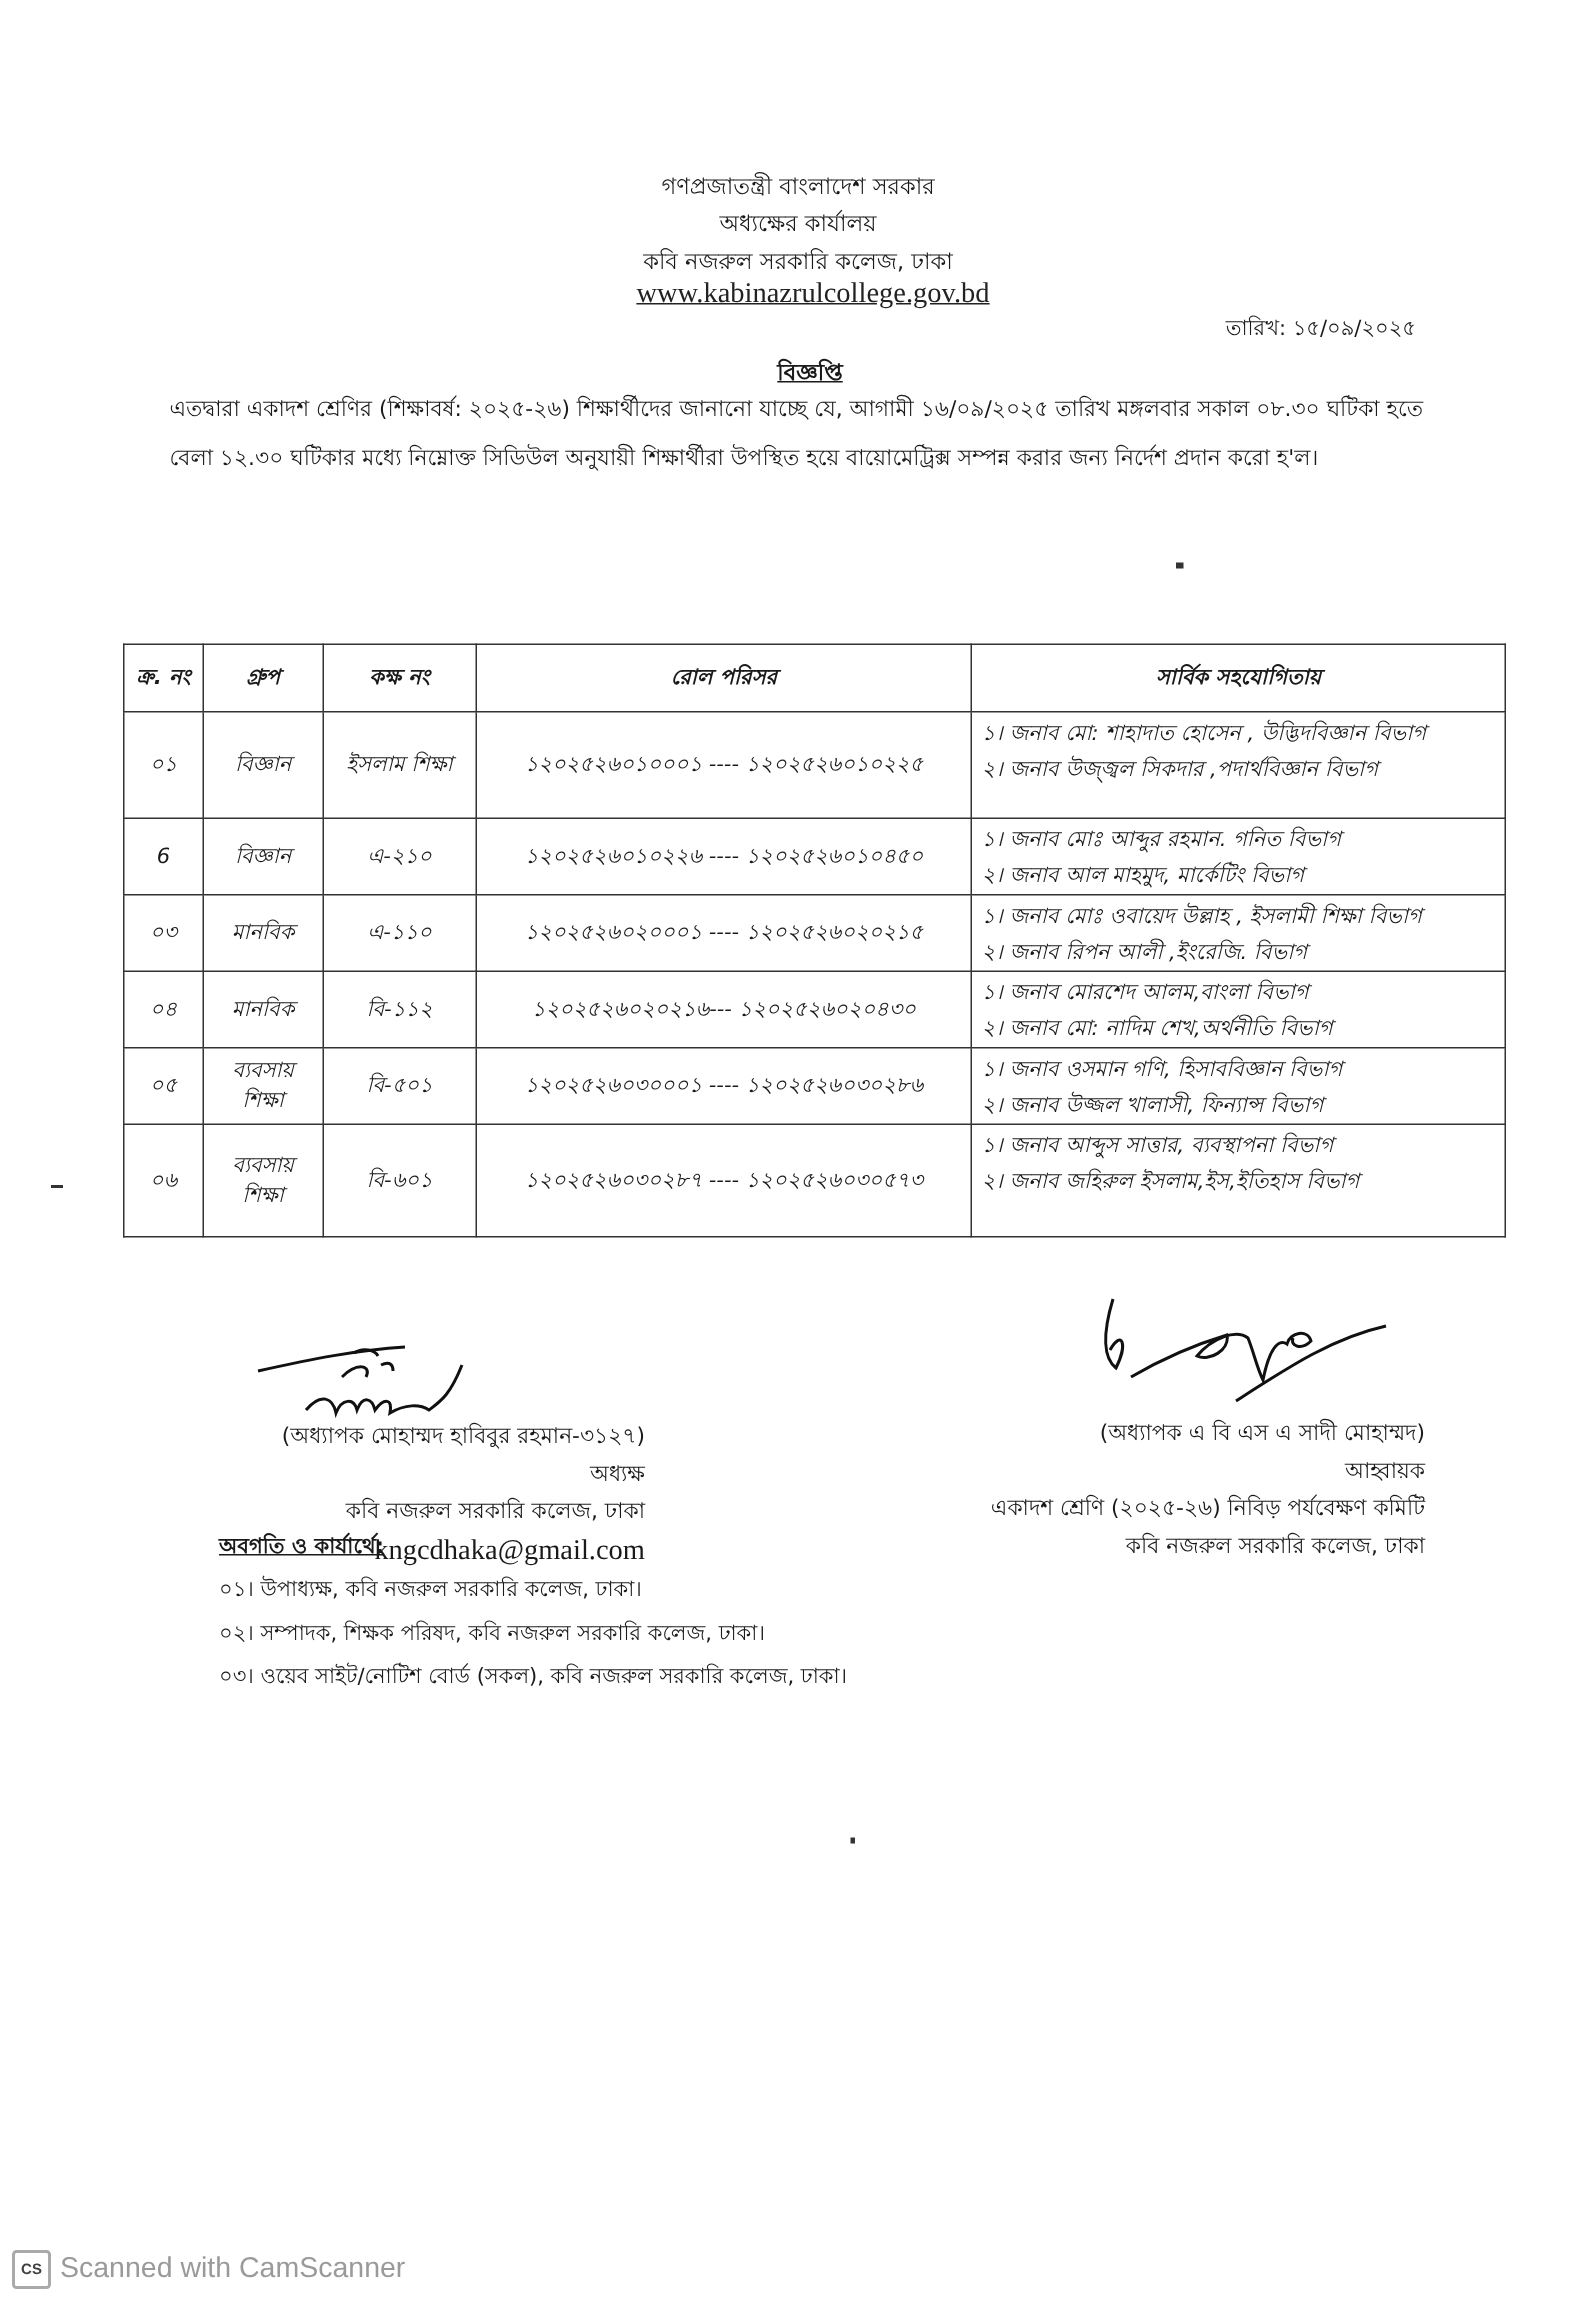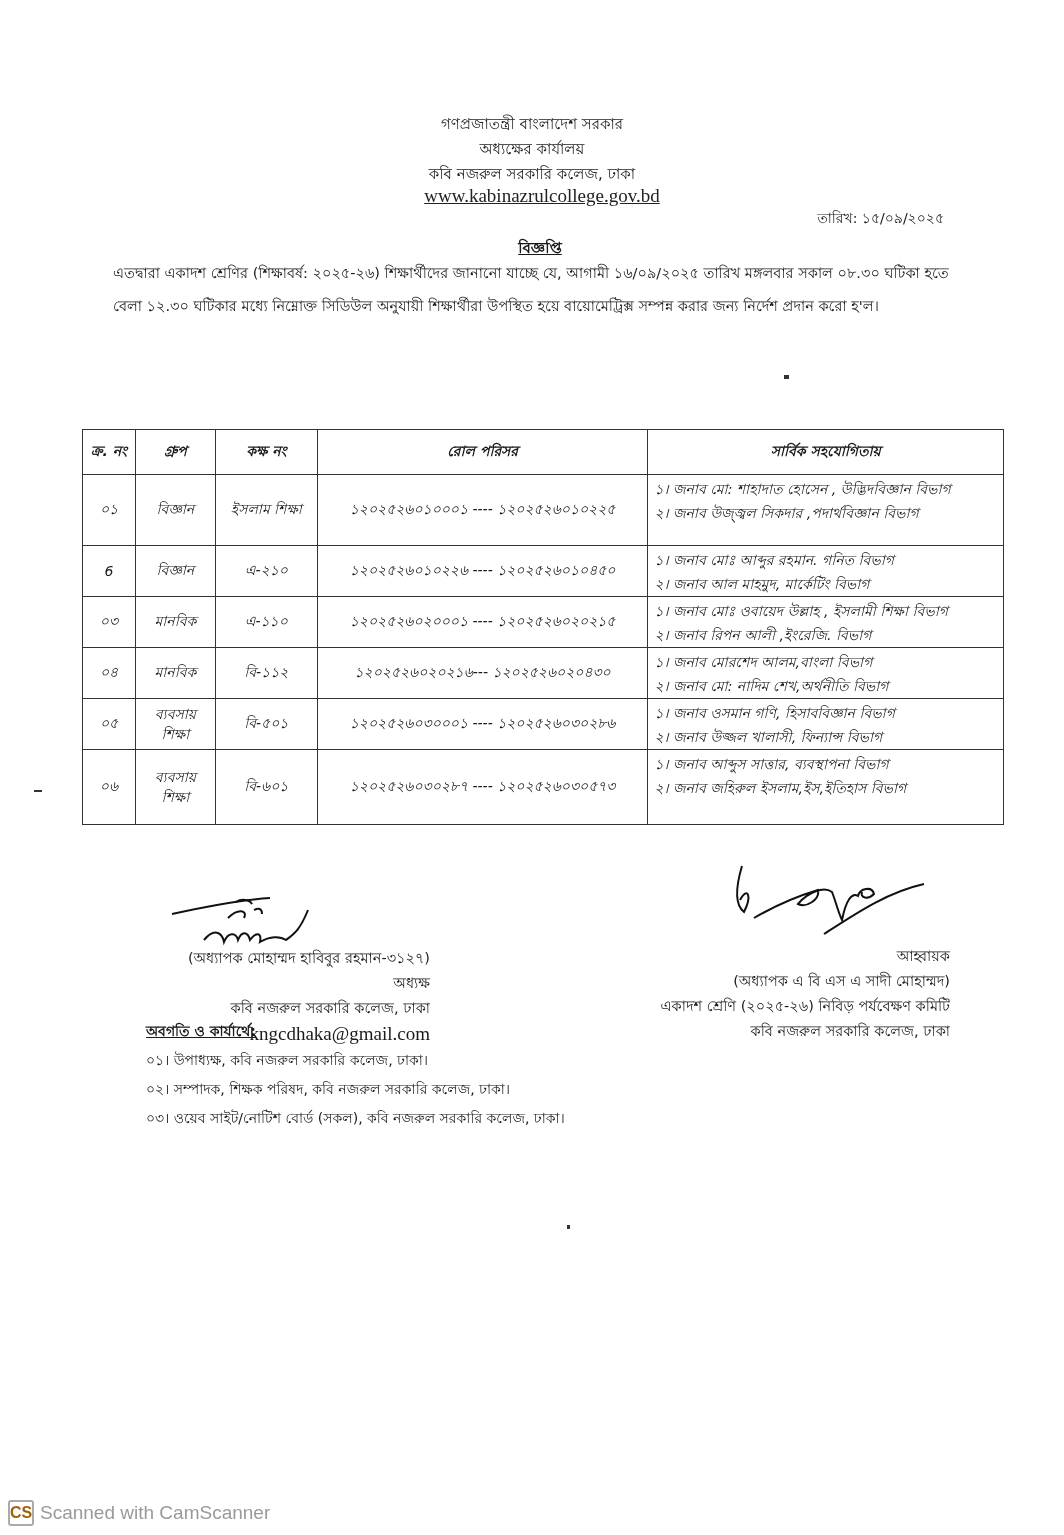--- a/index.html
+++ b/index.html
@@ -33,22 +33,22 @@
     table.sched tr.r-last { height: 75px; }
     .sig-block { position: absolute; text-align: right; font-size: 14.5px; line-height: 25px; }
     .sig-left { left: 140px; width: 290px; top: 946px; }
     .sig-right { left: 610px; width: 340px; top: 944px; }
     .email { font-family: "Liberation Serif", serif; font-size: 19px; }
     .signature { position: absolute; }
     .cc { position: absolute; left: 146px; top: 1017px; font-size: 14px; line-height: 29px; }
     .cc-title { text-decoration: underline; font-weight: bold; }
     .footer { position: absolute; left: 8px; top: 1500px; display: flex; align-items: center; gap: 6px;
       color: #9a9a9a; font-family: "Liberation Sans", sans-serif; font-size: 19px; }
-    .cs-logo { width: 22px; height: 22px; border: 2px solid #aaa; border-radius: 3px; font-size: 16px;
-      display: flex; align-items: center; justify-content: center; color: #a16207; font-weight: bold; }
+    .cs-logo { width: 22px; height: 22px; border: 2px solid #aaa; border-radius: 3px; font-size: 10px;
+      display: flex; align-items: center; justify-content: center; color: #404040; font-weight: bold; }
     .speck { position: absolute; background: #333; }
   </style>
 </head>
 <body>
 
 <div>
 
   <div class="hdr-line" style="top:112px;">গণপ্রজাতন্ত্রী বাংলাদেশ সরকার</div>
   <div class="hdr-line" style="top:137px;">অধ্যক্ষের কার্যালয়</div>
   <div class="hdr-line" style="top:162px;">কবি নজরুল সরকারি কলেজ, ঢাকা</div>
@@ -154,22 +154,22 @@
     <div>কবি নজরুল সরকারি কলেজ, ঢাকা</div>
     <div class="email">kngcdhaka@gmail.com</div>
   </div>
 
   <svg class="signature" style="left:728px;top:856px;" width="200" height="80" viewBox="0 0 200 80">
     <path d="M14 10 C8 30, 6 48, 16 56 C24 40, 20 30, 12 44" stroke="#111" stroke-width="2" fill="none"></path>
     <path d="M26 62 C50 48, 70 40, 90 34 C92 44, 78 52, 70 48 C80 36, 96 30, 104 36 C108 46, 110 56, 114 64 C118 44, 124 36, 130 40 C132 32, 144 30, 146 38 C140 44, 132 42, 134 36" stroke="#111" stroke-width="2" fill="none"></path>
     <path d="M96 78 C130 56, 160 36, 196 28" stroke="#111" stroke-width="2" fill="none"></path>
   </svg>
   <div class="sig-block sig-right">
+    <div>(অধ্যাপক এ বি এস এ সাদী মোহাম্মদ)</div>
     <div>আহ্বায়ক</div>
-    <div>(অধ্যাপক এ বি এস এ সাদী মোহাম্মদ)</div>
     <div>একাদশ শ্রেণি (২০২৫-২৬) নিবিড় পর্যবেক্ষণ কমিটি</div>
     <div>কবি নজরুল সরকারি কলেজ, ঢাকা</div>
   </div>
 
   <div class="cc">
     <div class="cc-title">অবগতি ও কার্যার্থে:</div>
     <div>০১। উপাধ্যক্ষ, কবি নজরুল সরকারি কলেজ, ঢাকা।</div>
     <div>০২। সম্পাদক, শিক্ষক পরিষদ, কবি নজরুল সরকারি কলেজ, ঢাকা।</div>
     <div>০৩। ওয়েব সাইট/নোটিশ বোর্ড (সকল), কবি নজরুল সরকারি কলেজ, ঢাকা।</div>
   </div>

